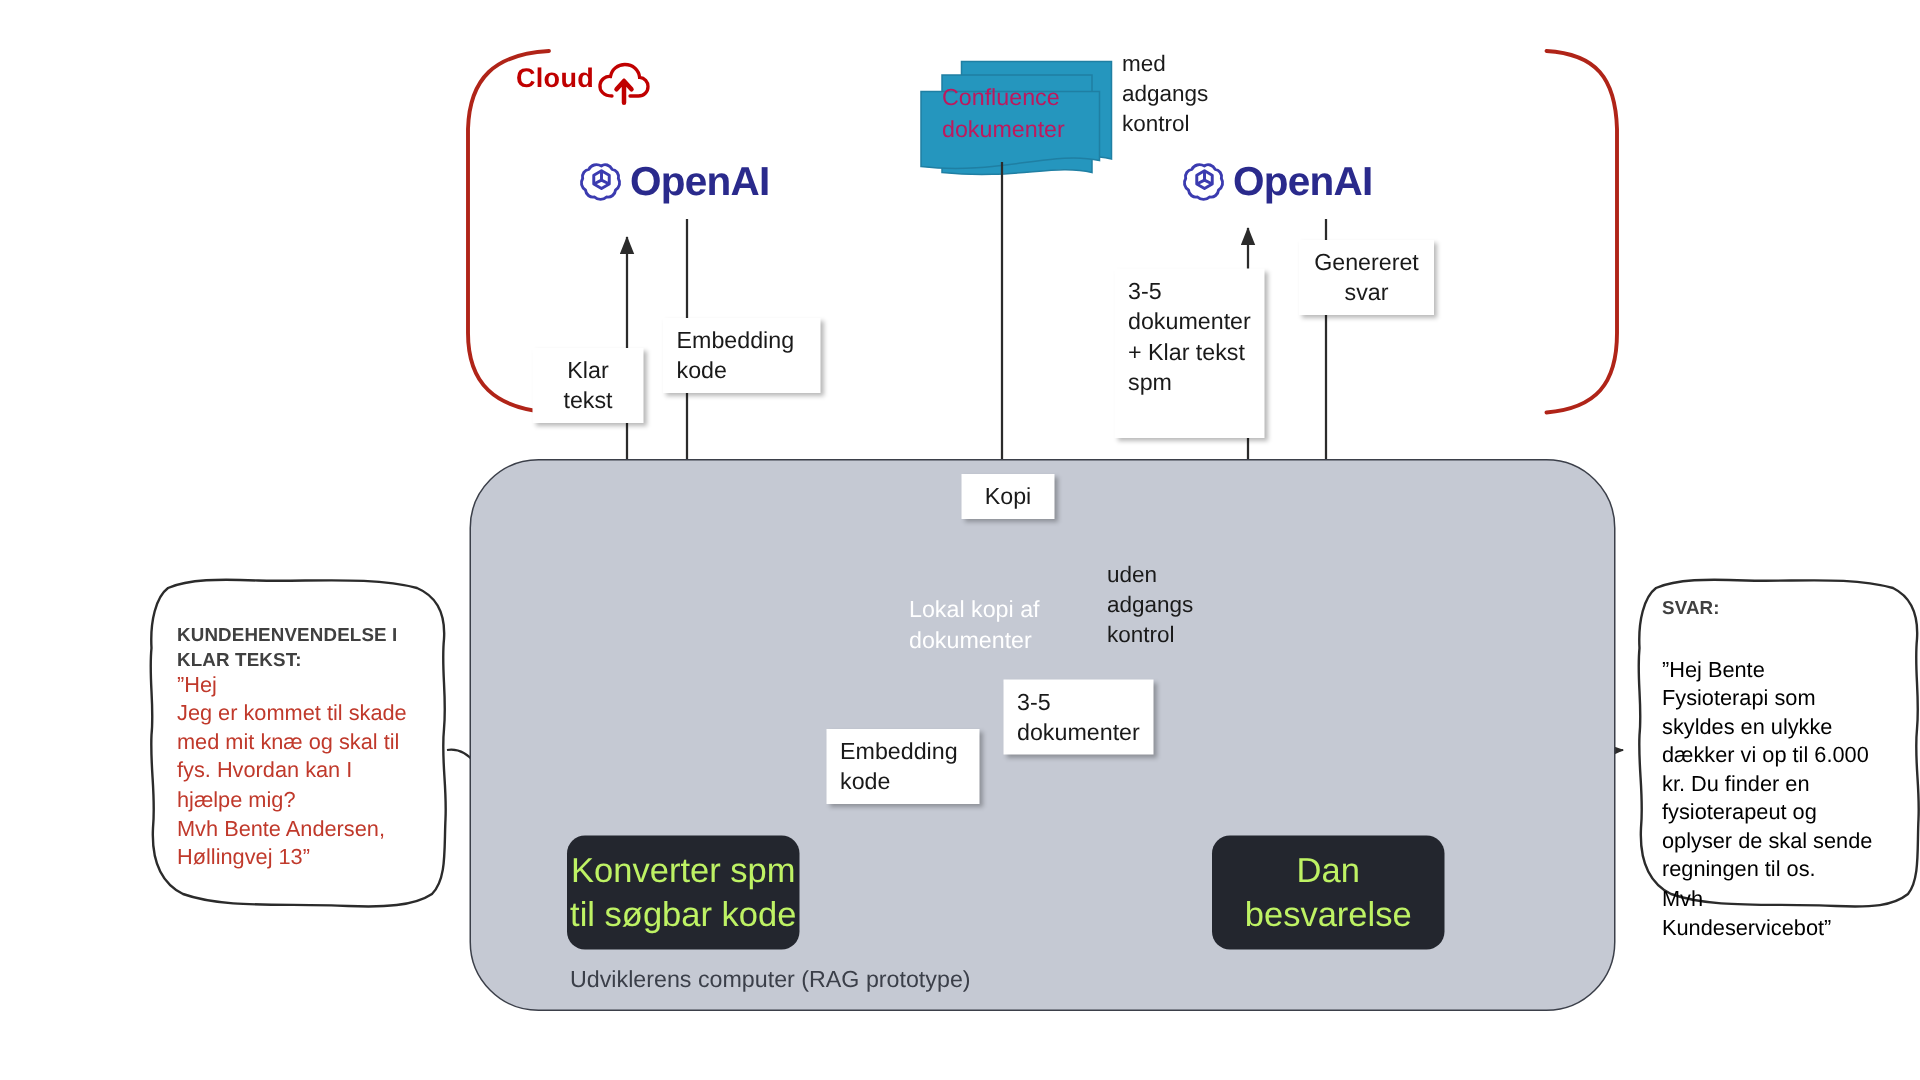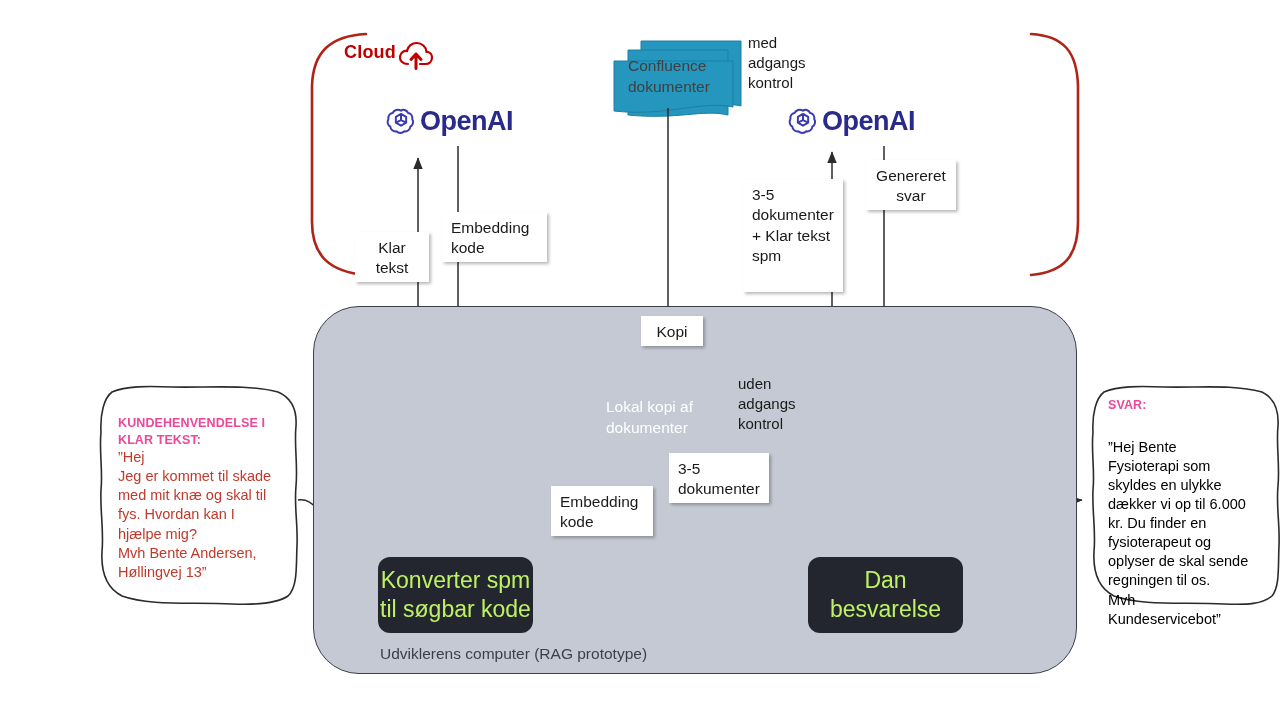--- a/index.html
+++ b/index.html
@@ -63,33 +63,33 @@
   #lbl-35dok{left:669px;top:453px;width:100px;height:50px;}
 
   
   .sidetext{font-size:15px;color:#1a1a1a;line-height:1.33;}
   #txt-med-adgang{left:748px;top:33px;width:70px;}
   #txt-uden-adgang{left:738px;top:374px;width:70px;}
   .doclabel{
     position:absolute;font-size:15.5px;line-height:1.33;color:#1a1a1a;
     pointer-events:none;
   }
-  #doclabel-confluence{left:628px;top:56px;width:120px;color:#404040;}
+  #doclabel-confluence{left:628px;top:56px;width:120px;color:#be185d;}
   #doclabel-lokal{left:606px;top:397px;width:120px;color:#ffffff;}
 
   
   .callout{position:absolute;}
   .callout-text{
     position:absolute;font-size:14.5px;line-height:1.32;
   }
   #callout-left{left:92px;top:383px;width:210px;height:225px;}
   #callout-left .callout-text{left:26px;top:32px;width:160px;}
   #callout-right{left:1086px;top:383px;width:190px;height:225px;}
   #callout-right .callout-text{left:22px;top:14px;width:150px;}
-  .hdr{color:#ec4899;font-weight:bold;font-size:12.5px;letter-spacing:0.1px;}
+  .hdr{color:#404040;font-weight:bold;font-size:12.5px;letter-spacing:0.1px;}
   .body-red{color:#C0392B;}
   .body-red2{color:#000000;margin-top:24px;}
 </style>
 </head>
 <body>
 
 <div id="stage">
 
   <svg class="layer" viewBox="0 0 1280 720">
     <defs>

